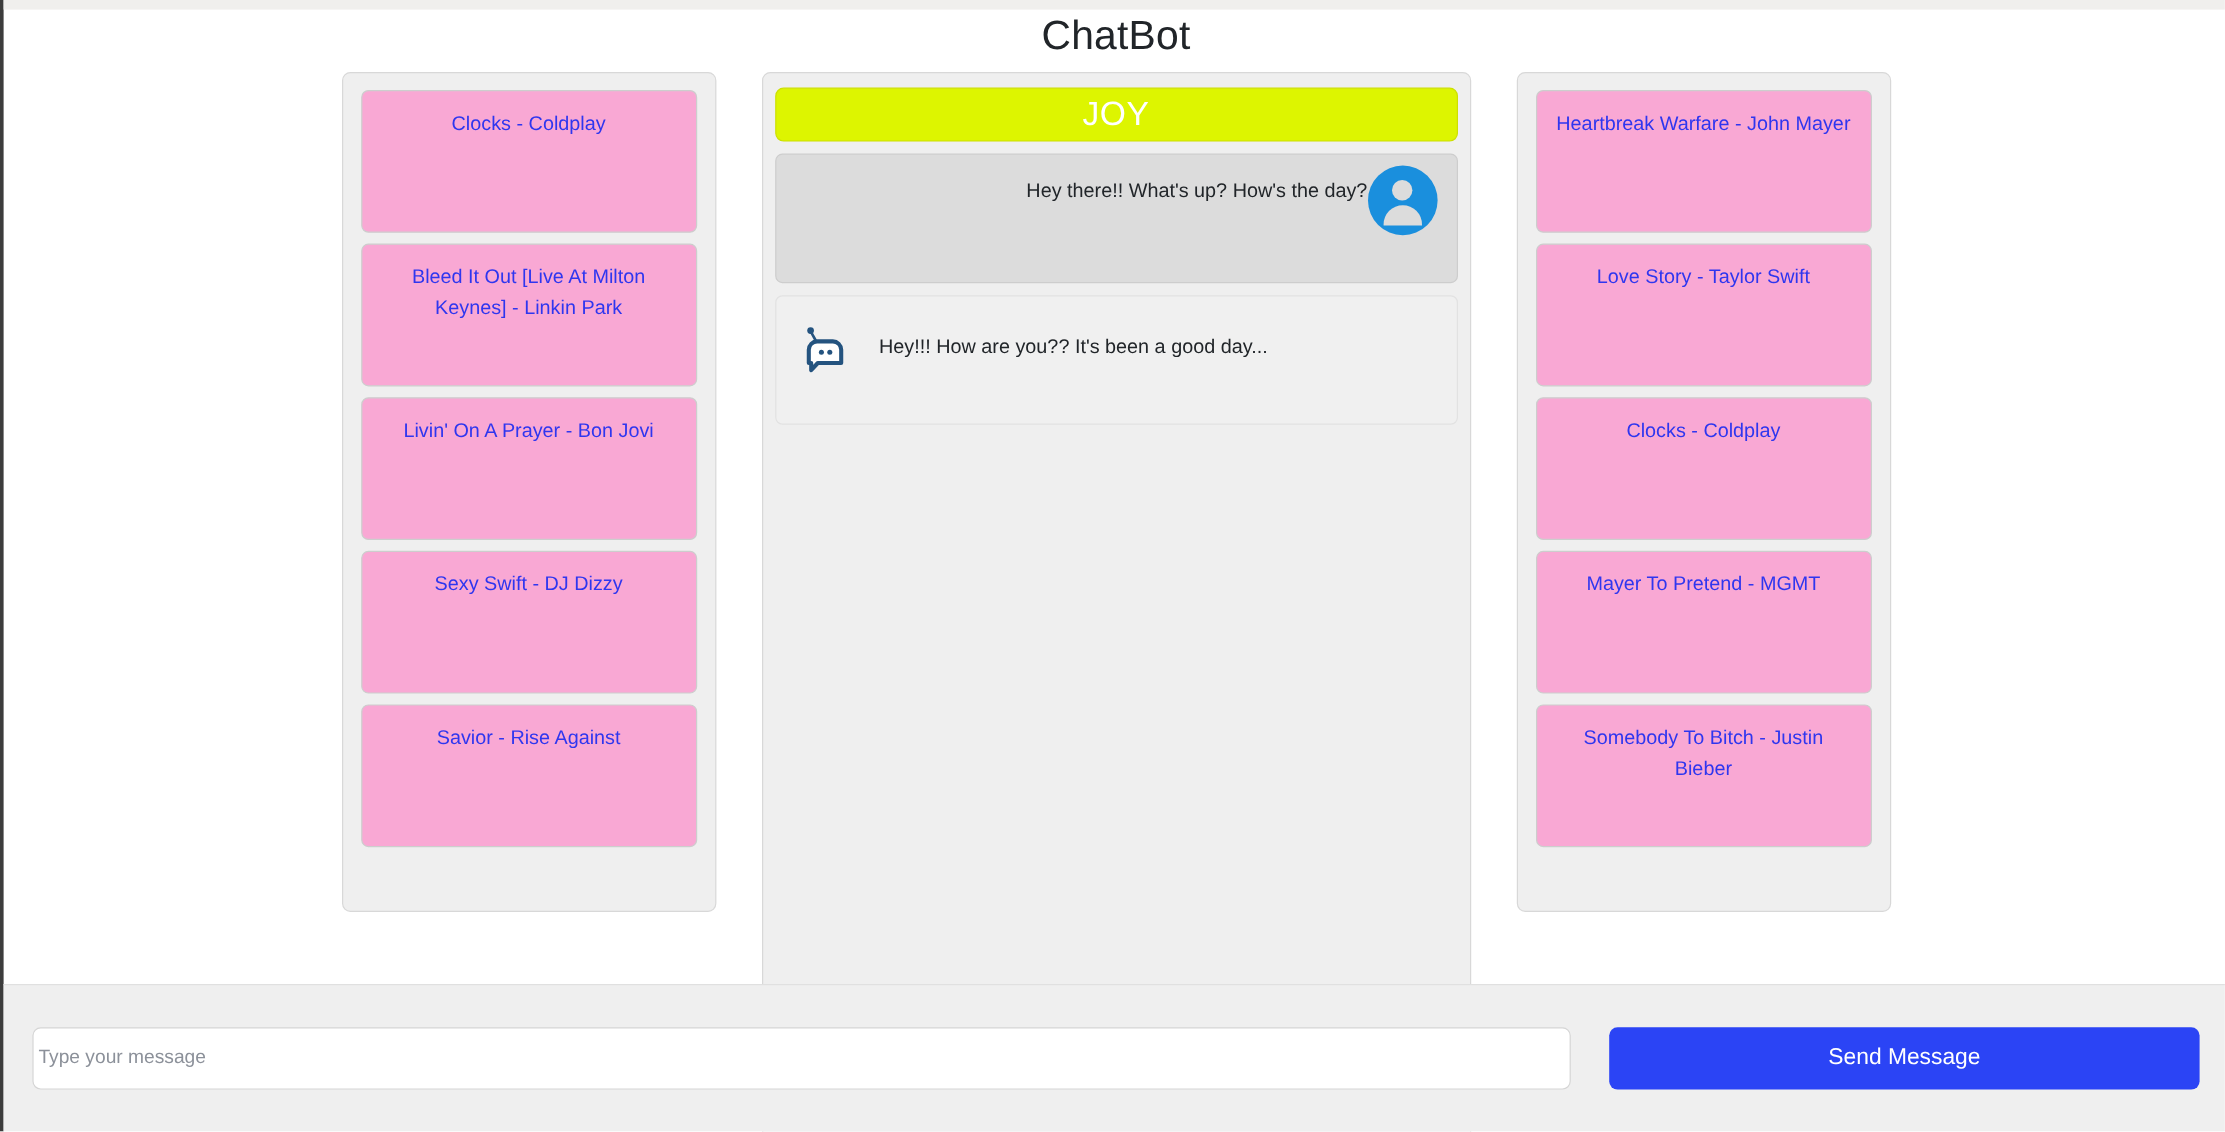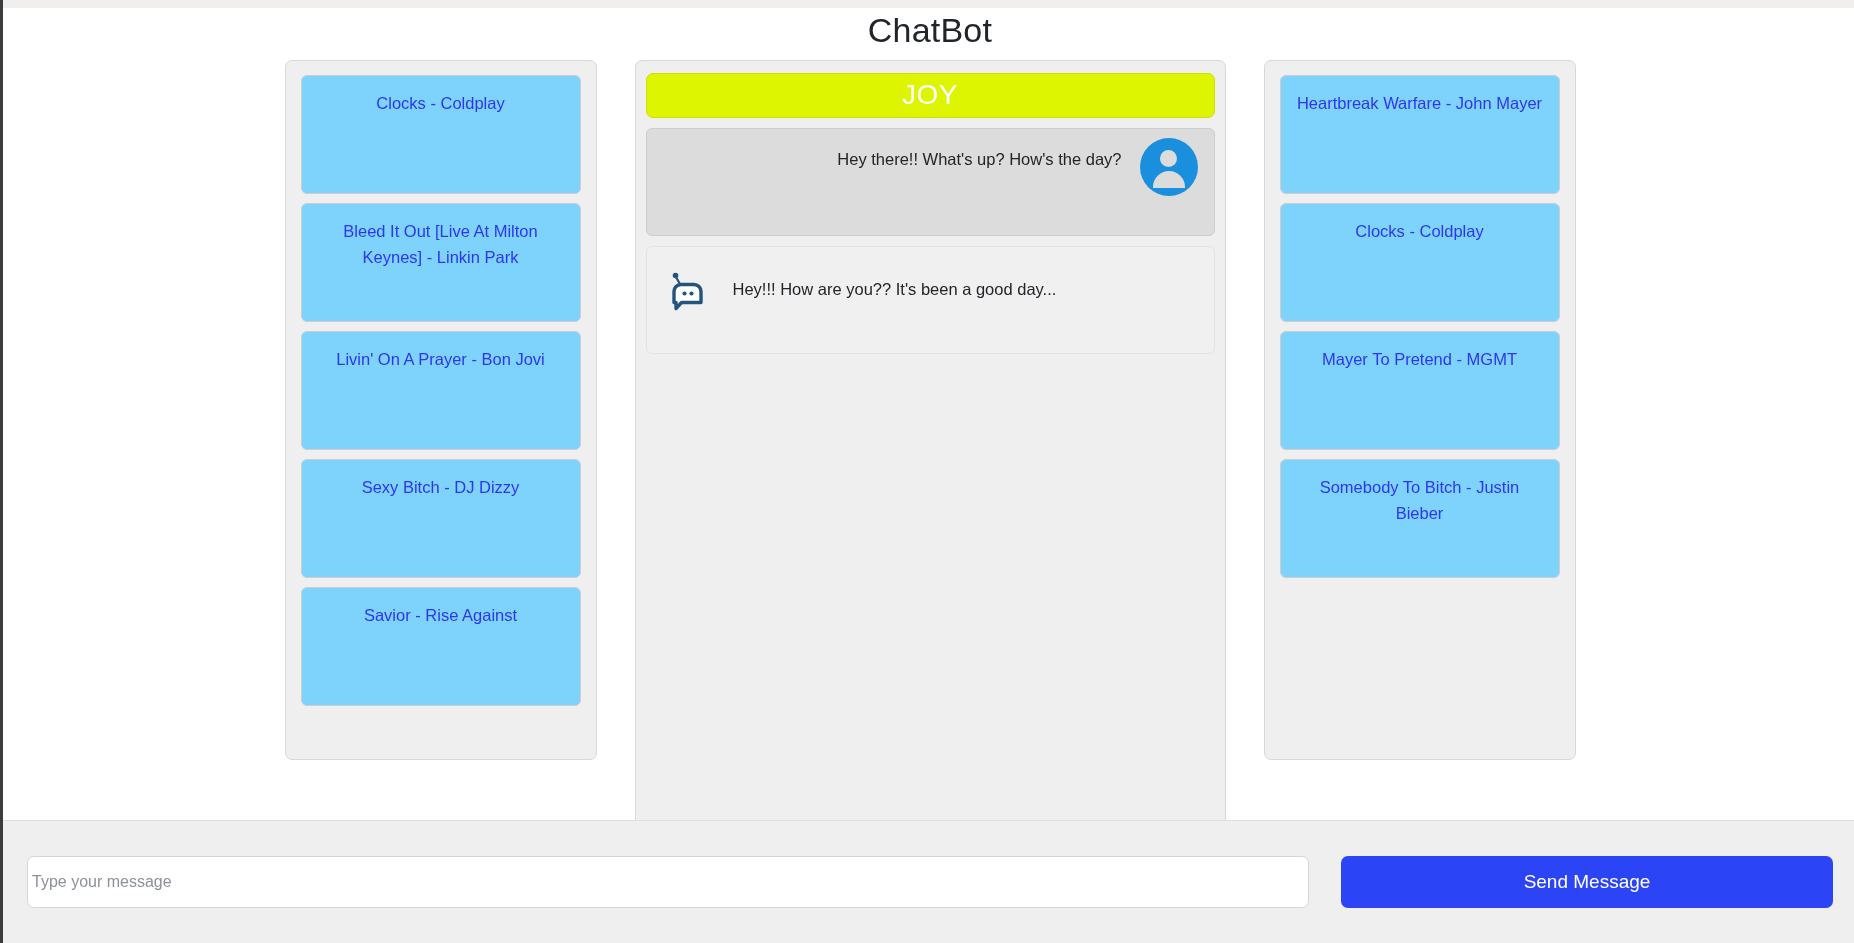--- a/index.html
+++ b/index.html
@@ -54,21 +54,21 @@
     height: 700px;
   }
   .center-panel {
     width: 591px;
     height: 909px;
     padding: 12px 10px;
   }
 
   
   .song-card {
-    background: #7dd3fc;
+    background: #f9a8d4;
     border: 1px solid #cdcdcd;
     border-radius: 6px;
     height: 119px;
     margin-bottom: 9px;
     padding: 14px 16px 0 16px;
     text-align: center;
     cursor: pointer;
   }
   .song-card .song-label {
     display: block;
@@ -110,21 +110,21 @@
   .msg-bot {
     background: #f0f0f0;
     border: 1px solid #e2e2e2;
     justify-content: flex-start;
   }
   .msg-text {
     font-size: 16.5px;
     color: #212529;
     line-height: 24px;
   }
-  .msg-user .msg-text { margin-right: 18px; margin-top: 4px; }
+  .msg-user .msg-text { margin-top: 4px; }
   .msg-bot .msg-text  { margin-left: 22px; margin-top: 16px; }
 
   .avatar-user {
     flex: 0 0 auto;
     width: 58px; height: 58px;
     border-radius: 50%;
     background: #1a8fdd;
     position: relative;
     margin-top: -5px;
   }
@@ -201,21 +201,21 @@
       <div class="song-card">
         <span class="song-label">Clocks - Coldplay</span>
       </div>
       <div class="song-card">
         <span class="song-label">Bleed It Out [Live At Milton Keynes] - Linkin Park</span>
       </div>
       <div class="song-card">
         <span class="song-label">Livin' On A Prayer - Bon Jovi</span>
       </div>
       <div class="song-card">
-        <span class="song-label">Sexy Bitch - DJ Dizzy</span>
+        <span class="song-label">Sexy Swift - DJ Dizzy</span>
       </div>
       <div class="song-card">
         <span class="song-label">Savior - Rise Against</span>
       </div>
     </div>
 
     <div class="panel center-panel">
 
       <div class="mood-banner">
         <span>JOY</span>
@@ -242,20 +242,23 @@
         <span class="msg-text">Hey!!! How are you?? It's been a good day...</span>
       </div>
 
     </div>
 
     <div class="panel side-panel">
       <div class="song-card">
         <span class="song-label">Heartbreak Warfare - John Mayer</span>
       </div>
       <div class="song-card">
+        <span class="song-label">Love Story - Taylor Swift</span>
+      </div>
+      <div class="song-card">
         <span class="song-label">Clocks - Coldplay</span>
       </div>
       <div class="song-card">
         <span class="song-label">Mayer To Pretend - MGMT</span>
       </div>
       <div class="song-card">
         <span class="song-label">Somebody To Bitch - Justin Bieber</span>
       </div>
     </div>
 

